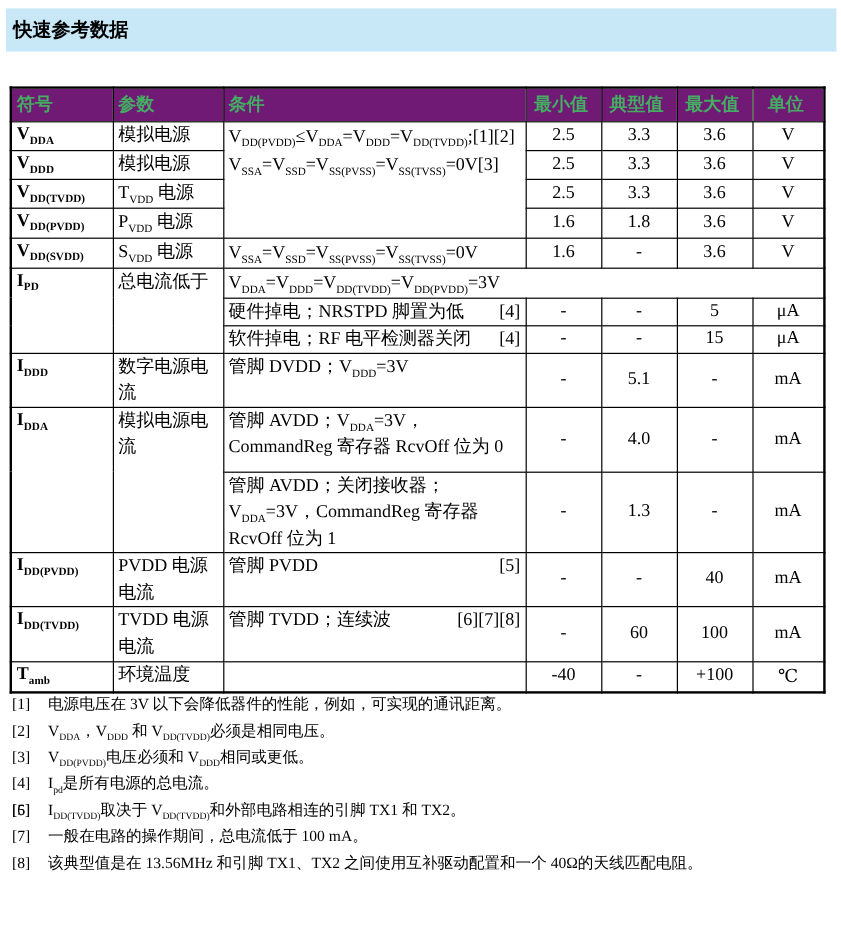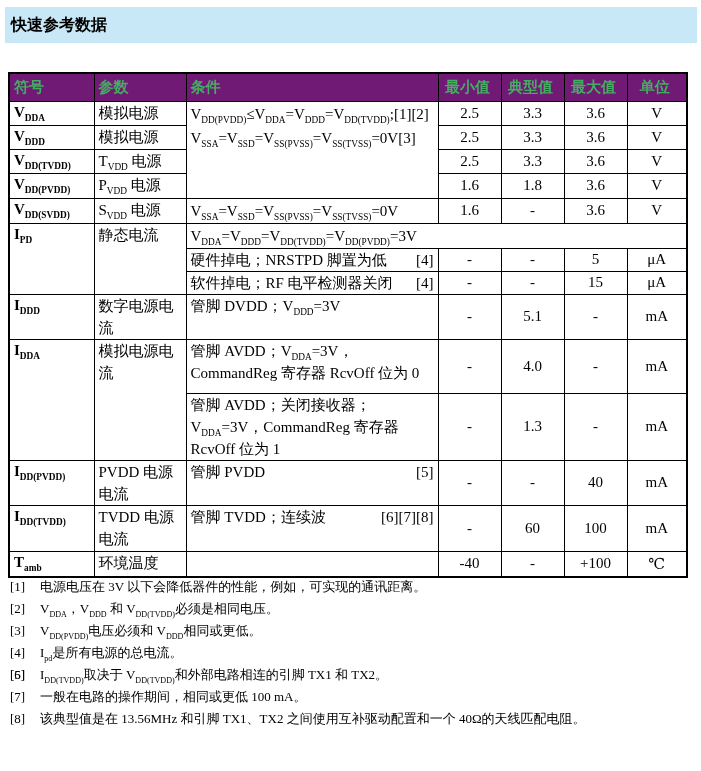--- a/index.html
+++ b/index.html
@@ -132,21 +132,21 @@
       <td class="par">S<sub>VDD</sub> 电源</td>
       <td class="cond">V<sub>SSA</sub>=V<sub>SSD</sub>=V<sub>SS(PVSS)</sub>=V<sub>SS(TVSS)</sub>=0V</td>
       <td class="val">1.6</td>
       <td class="val">-</td>
       <td class="val">3.6</td>
       <td class="val">V</td>
     </tr>
 
     <tr class="h-25">
       <td class="sym" rowspan="3">I<sub>PD</sub></td>
-      <td class="par" rowspan="3">静态电流</td>
+      <td class="par" rowspan="3">总电流低于</td>
       <td class="cond" colspan="5">V<sub>DDA</sub>=V<sub>DDD</sub>=V<sub>DD(TVDD)</sub>=V<sub>DD(PVDD)</sub>=3V</td>
     </tr>
 
     <tr class="h-21">
       <td class="cond">
         <div class="condflex">
           <span>硬件掉电；NRSTPD 脚置为低</span>
           <span class="note">[4]</span>
         </div>
       </td>
@@ -258,21 +258,21 @@
     </div>
     <div class="fn">
       <span class="fn-id">[5]</span>
     </div>
     <div class="fn">
       <span class="fn-id">[6]</span>
       <span class="fn-text">I<sub>DD(TVDD)</sub>取决于 V<sub>DD(TVDD)</sub>和外部电路相连的引脚 TX1 和 TX2。</span>
     </div>
     <div class="fn">
       <span class="fn-id">[7]</span>
-      <span class="fn-text">一般在电路的操作期间，相同或更低 100 mA。</span>
+      <span class="fn-text">一般在电路的操作期间，总电流低于 100 mA。</span>
     </div>
     <div class="fn">
       <span class="fn-id">[8]</span>
       <span class="fn-text">该典型值是在 13.56MHz 和引脚 TX1、TX2 之间使用互补驱动配置和一个 40Ω的天线匹配电阻。</span>
     </div>
   </div>
 
 </div>
 
 </body></html>

